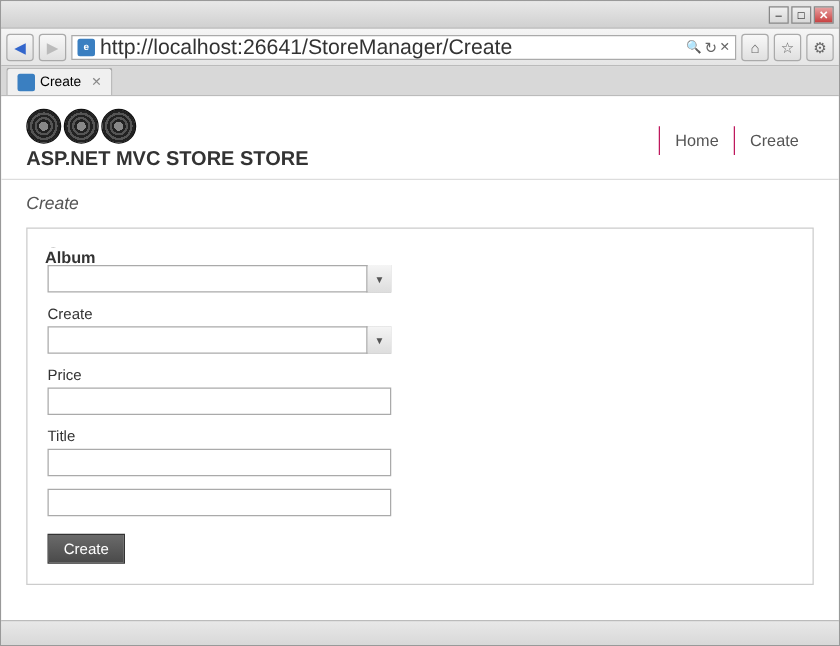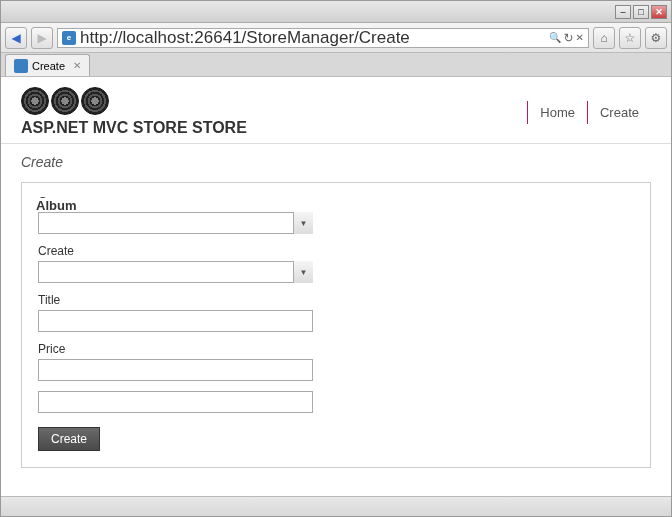--- a/index.html
+++ b/index.html
@@ -401,27 +401,27 @@
           <div class="select-wrapper">
             <select>
               <option value=""></option>
             </select>
             <div class="select-arrow">▼</div>
           </div>
         </div>
 
         
         <div class="form-group">
+          <label class="form-label">Price</label>
+          <input type="text" class="form-input" value="" style="">
+        </div>
+
+        
+        <div class="form-group">
           <label class="form-label">Title</label>
-          <input type="text" class="form-input" value="" style="">
-        </div>
-
-        
-        <div class="form-group">
-          <label class="form-label">Price</label>
           <input type="text" class="form-input" value="" style="">
         </div>
 
         
         <div class="form-group">
           <input type="text" class="form-input" value="" style="">
         </div>
 
         
         <button class="create-btn">Create</button>

